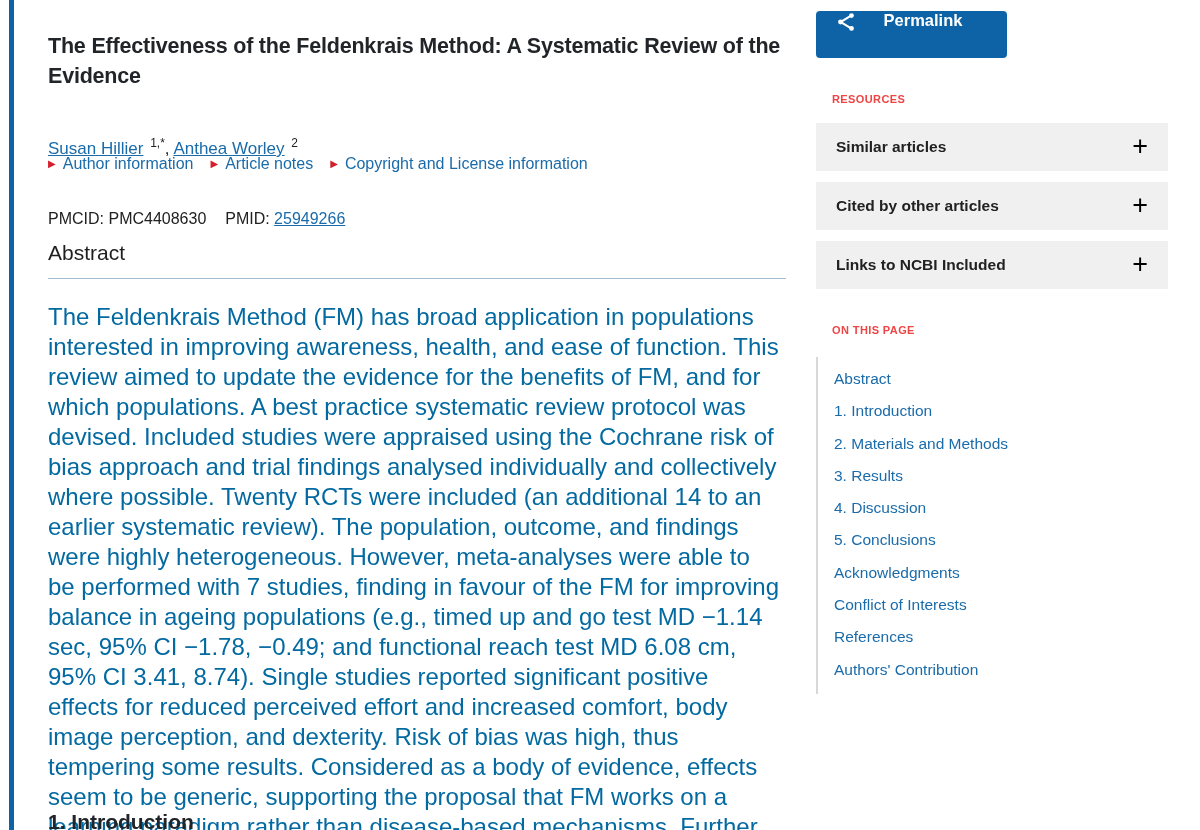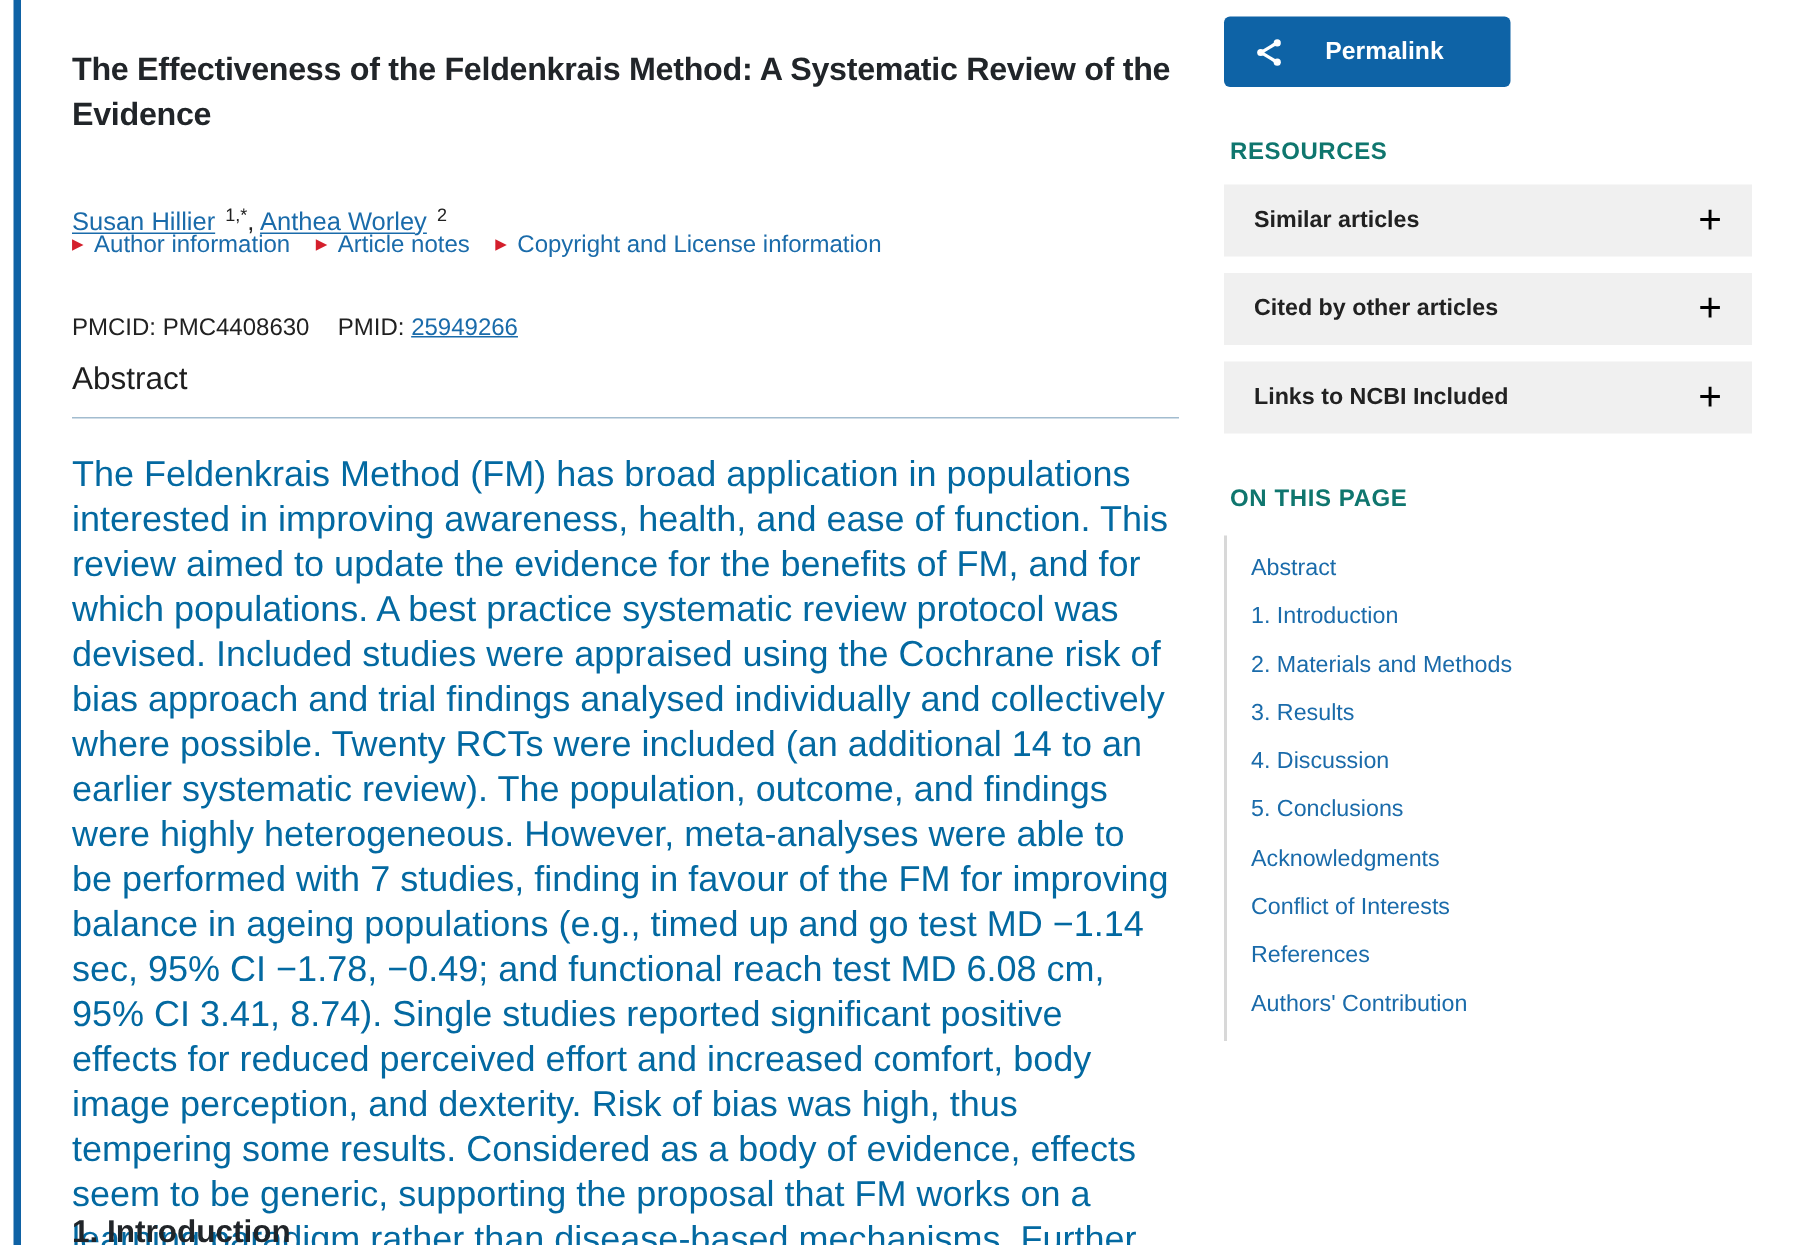--- a/index.html
+++ b/index.html
@@ -46,25 +46,25 @@
     font-family:Liberation Sans, sans-serif;
     font-size:24px;line-height:30px;color:#0369a1;text-align:left;
   }
   .intro-h{position:absolute;top:810px;left:0;font-size:21px;font-weight:600;color:#212529;}
 
   
   .sidebar{position:absolute;left:816px;top:0;width:352px;height:830px;}
   .permalink{
     position:absolute;top:11px;left:0;width:191px;height:47px;
     background:var(--btn-blue);border:none;border-radius:4px;color:#fff;
-    display:flex;align-items:center;padding:0 18px 0 19px;cursor:pointer;
+    display:flex;align-items:flex-start;padding:0 18px 0 19px;cursor:pointer;
     font-family:inherit;
   }
   .permalink .lbl{flex:1;text-align:center;font-size:16.5px;font-weight:bold;}
-  .side-h{position:absolute;left:4px;font-size:16px;font-weight:bold;letter-spacing:0.4px;color:#0f766e;}
+  .side-h{position:absolute;left:16px;font-size:11px;font-weight:bold;letter-spacing:0.4px;color:#ef4444;}
   .res-h{top:93px;}
   .otp-h{top:324px;}
   .accordions{position:absolute;top:123px;left:0;width:352px;}
   .acc{
     height:48px;background:var(--acc-bg);display:flex;align-items:center;
     padding:0 20px;margin-bottom:11px;cursor:pointer;
   }
   .acc .acc-label{flex:1;font-size:15.5px;font-weight:bold;color:var(--text-dark);}
   .acc .acc-plus{font-size:27px;font-weight:400;color:#000;line-height:0;margin-top:-2px;}
   .toc{

